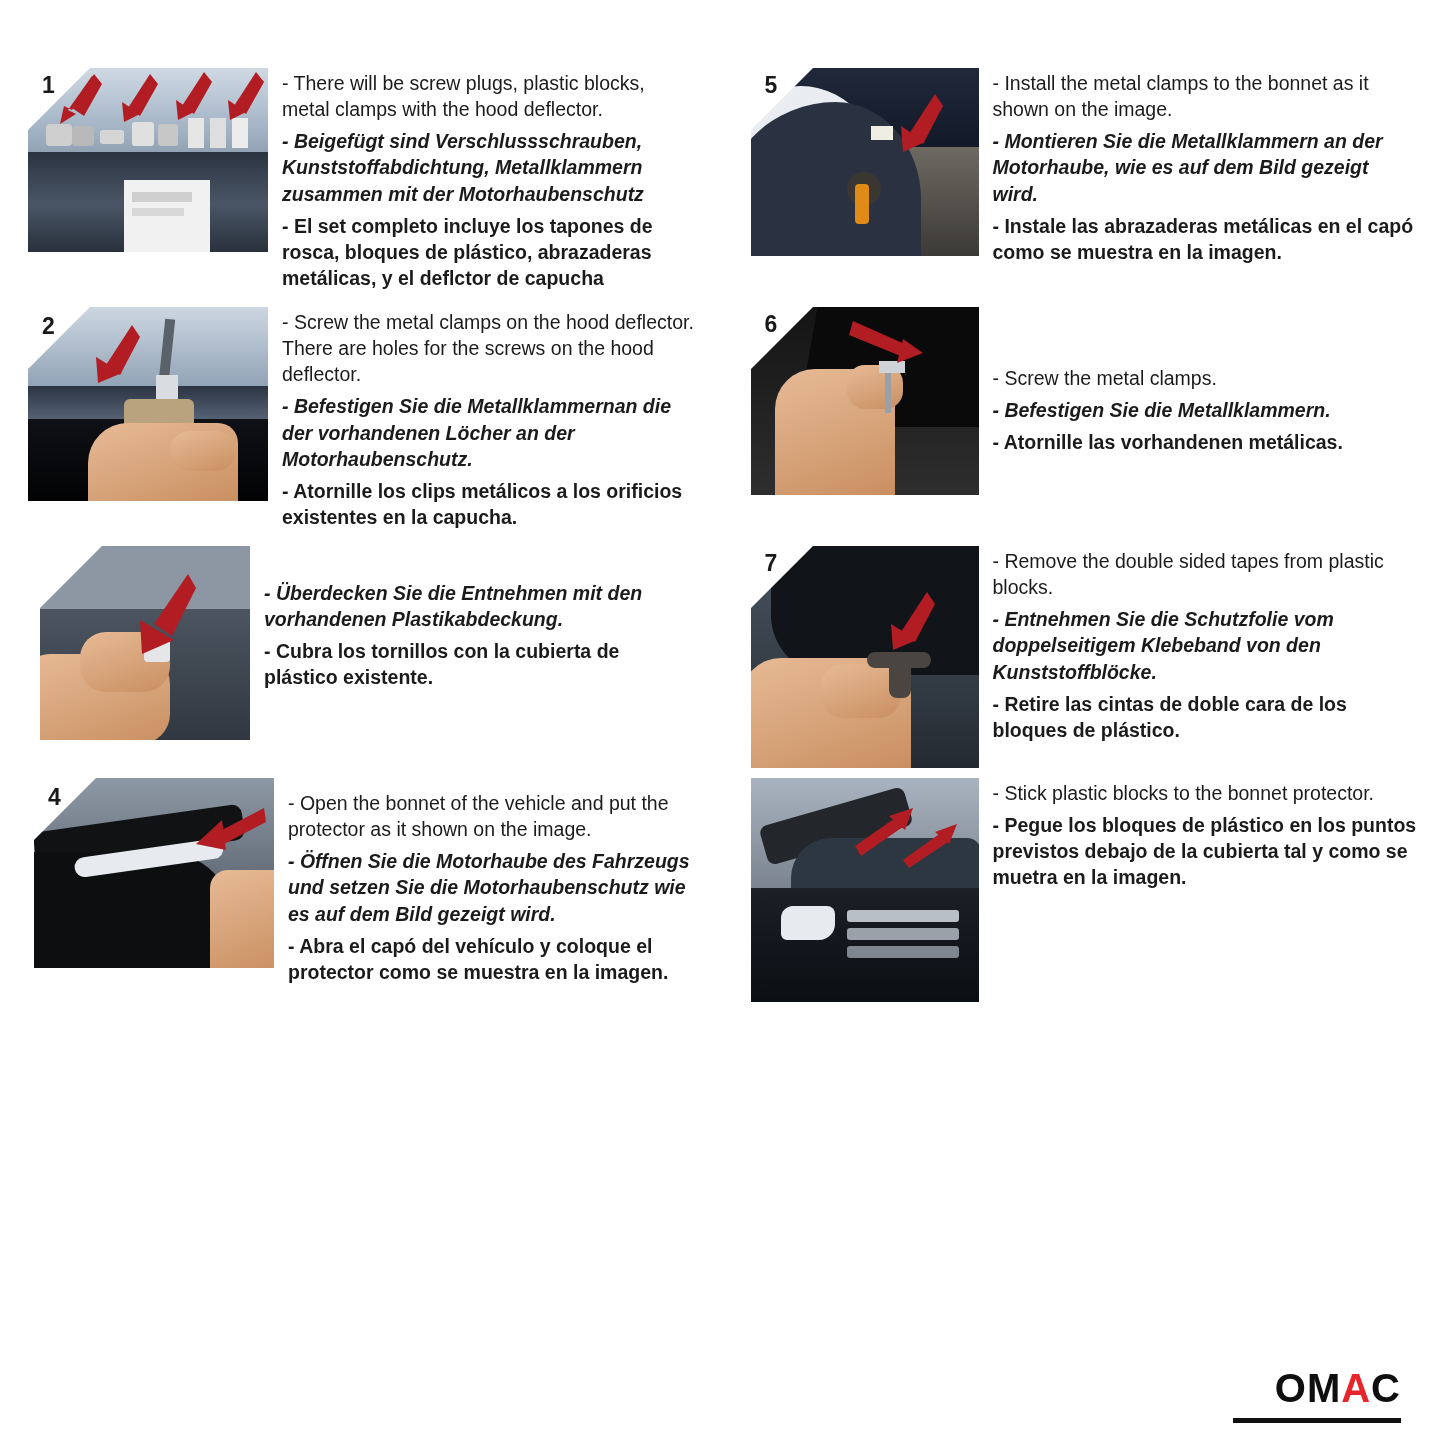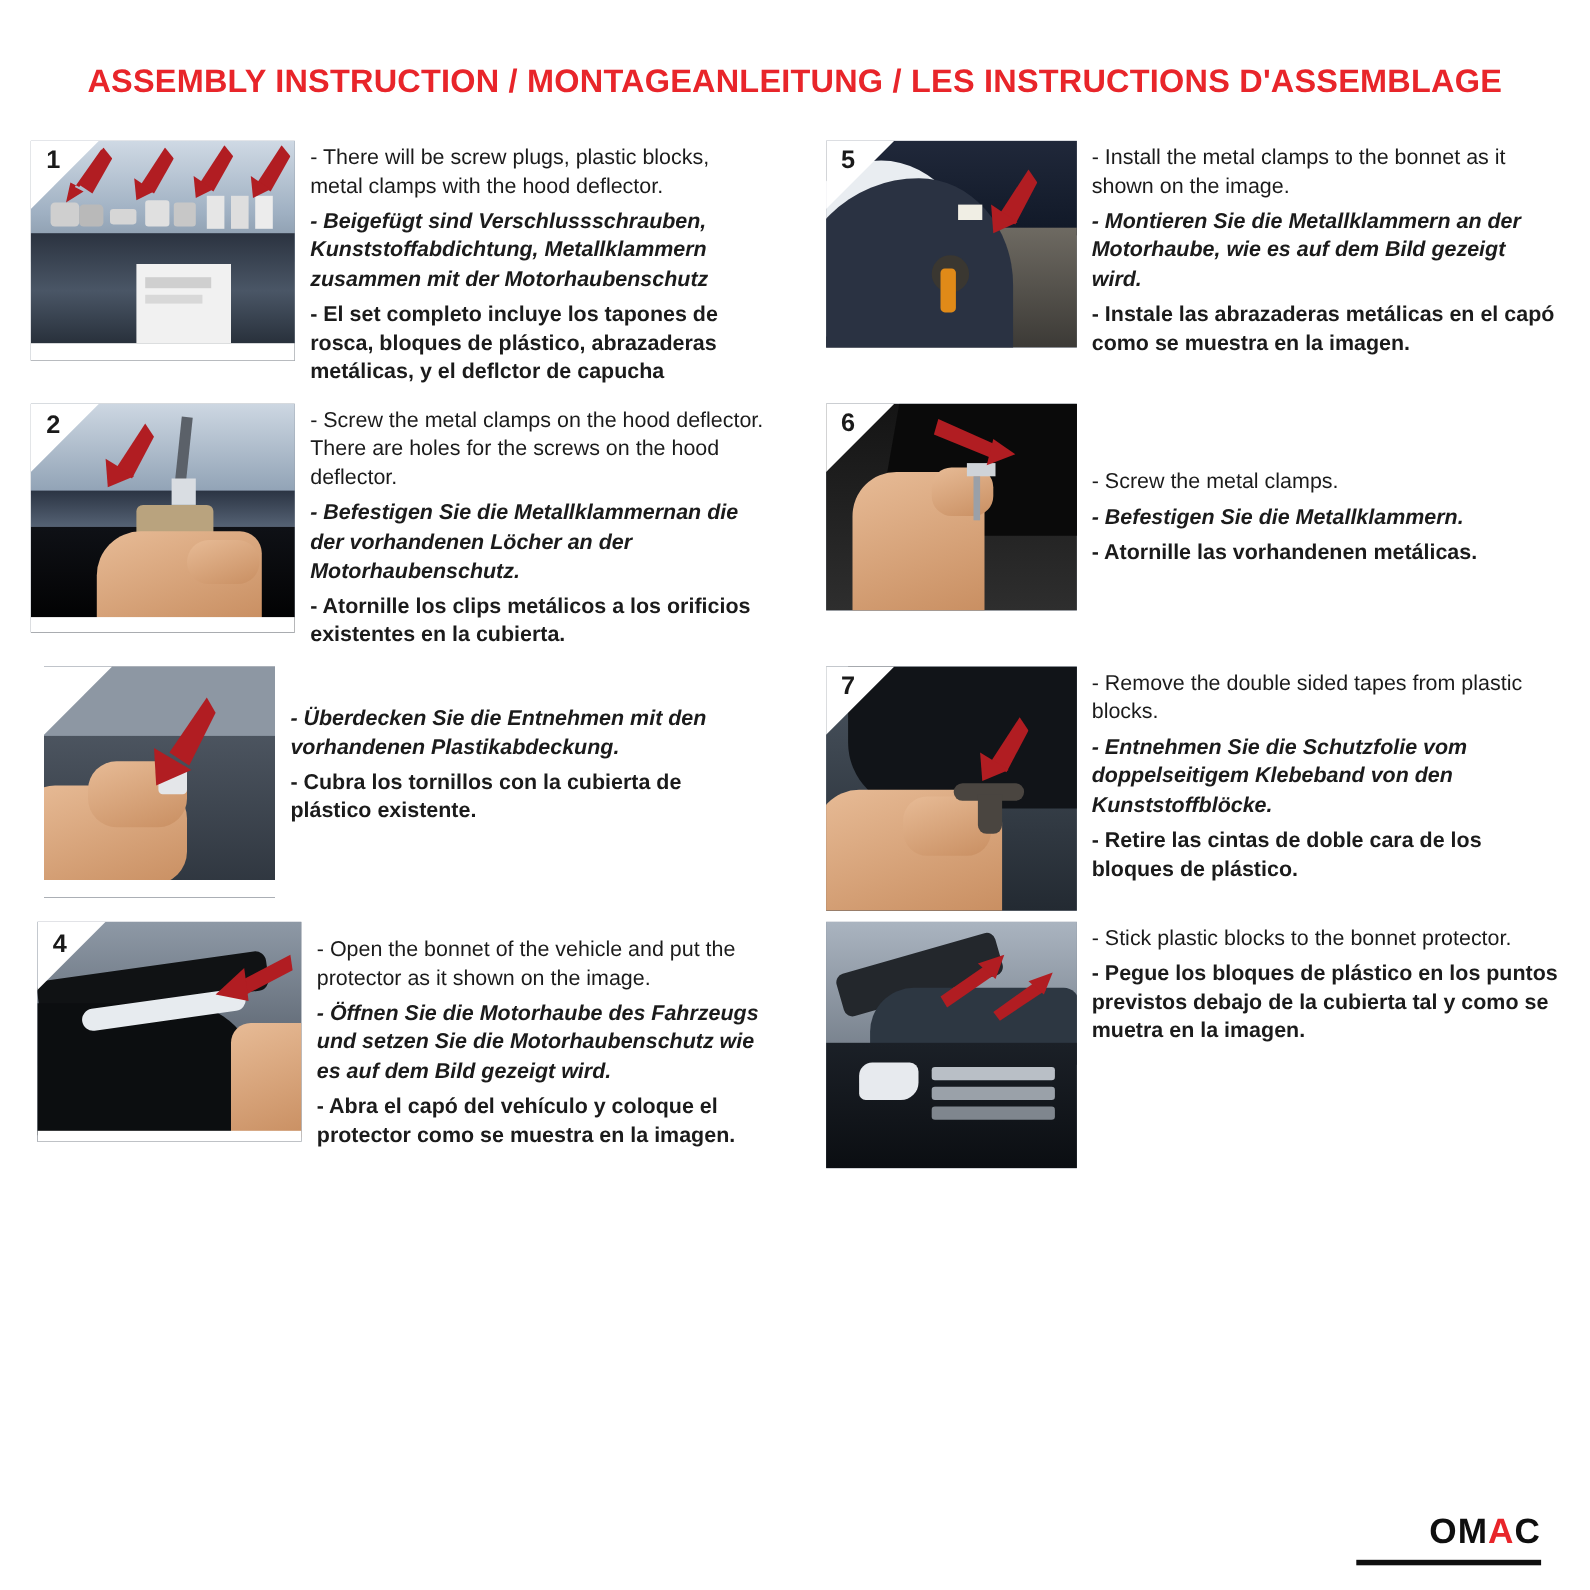--- a/index.html
+++ b/index.html
@@ -88,21 +88,21 @@
   .line.es { font-weight: bold; }
   .footer {
     position: absolute;
     right: 44px;
     bottom: 34px;
     display: flex;
     align-items: center;
   }
   .logo {
     font-weight: bold;
-    font-size: 32px;
+    font-size: 40px;
     letter-spacing: 1px;
     color: #0f0f0f;
     display: inline-flex;
     align-items: center;
   }
   .logo .a-red { color: #e8252a; }
   .logo-underline {
     position: absolute;
     right: 44px;
     bottom: 22px;
@@ -115,21 +115,20 @@
   .ph { position: absolute; }
   .sky { position:absolute; left:0; right:0; top:0; height:55%; background: linear-gradient(180deg,#cfd9e4 0%, #9fb0c2 60%, #7f8fa0 100%); }
   .hoodblue { position:absolute; left:0; right:0; bottom:0; height:50%; background: linear-gradient(180deg,#2b3340 0%, #4a5666 45%, #1d242d 100%); }
   .skin { background: linear-gradient(160deg,#e7bb96,#c98f62); }
 </style>
 </head>
 <body>
 
 <div class="sheet">
 
-  <div class="title">ASSEMBLY INSTRUCTION / MONTAGEANLEITUNG / LES INSTRUCTIONS D'ASSEMBLAGE</div>
 
   <div class="grid">
 
     <div class="step">
       <div class="thumb" style="width:240px;height:200px;">
         <div class="sky"></div>
         <div class="hoodblue" style="height:58%;"></div>
 
         <div class="ph" style="left:18px;top:56px;width:26px;height:22px;background:#cfcfcf;border-radius:4px;"></div>
         <div class="ph" style="left:44px;top:58px;width:22px;height:20px;background:#b9b9b9;border-radius:4px;"></div>
@@ -220,21 +219,21 @@
               <path d="M48 2 L22 42 L36 52 L56 14 Z" fill="#b11d22"></path>
               <path d="M14 60 L12 34 L38 50 Z" fill="#b11d22"></path>
             </svg>
         </div>
         <div class="corner-white"></div>
         <div class="badge" style="left:14px;top:6px;">2</div>
       </div>
       <div class="text">
         <p class="line en">- Screw the metal clamps on the hood deflector. There are  holes for the screws on the hood deflector.</p>
         <p class="line de">- Befestigen Sie die Metallklammernan die der vorhandenen Löcher an der Motorhaubenschutz.</p>
-        <p class="line es">- Atornille los clips metálicos a los orificios existentes en la cubierta.</p>
+        <p class="line es">- Atornille los clips metálicos a los orificios existentes en la capucha.</p>
       </div>
     </div>
 
     <div class="step">
       <div class="thumb" style="width:228px;height:188px;">
         <div class="ph" style="left:0;top:0;right:0;bottom:0;background:linear-gradient(180deg,#141414,#2e2e2e);"></div>
         <div class="ph" style="left:56px;top:0;width:190px;height:120px;background:#0a0a0a;transform:skewX(-10deg);"></div>
         <div class="ph skin" style="left:24px;top:62px;width:120px;height:126px;border-radius:40px 30px 0 0;"></div>
         <div class="ph skin" style="left:96px;top:58px;width:56px;height:44px;border-radius:18px;"></div>
         <div class="ph" style="left:128px;top:54px;width:26px;height:12px;background:#cfd3d8;"></div>

